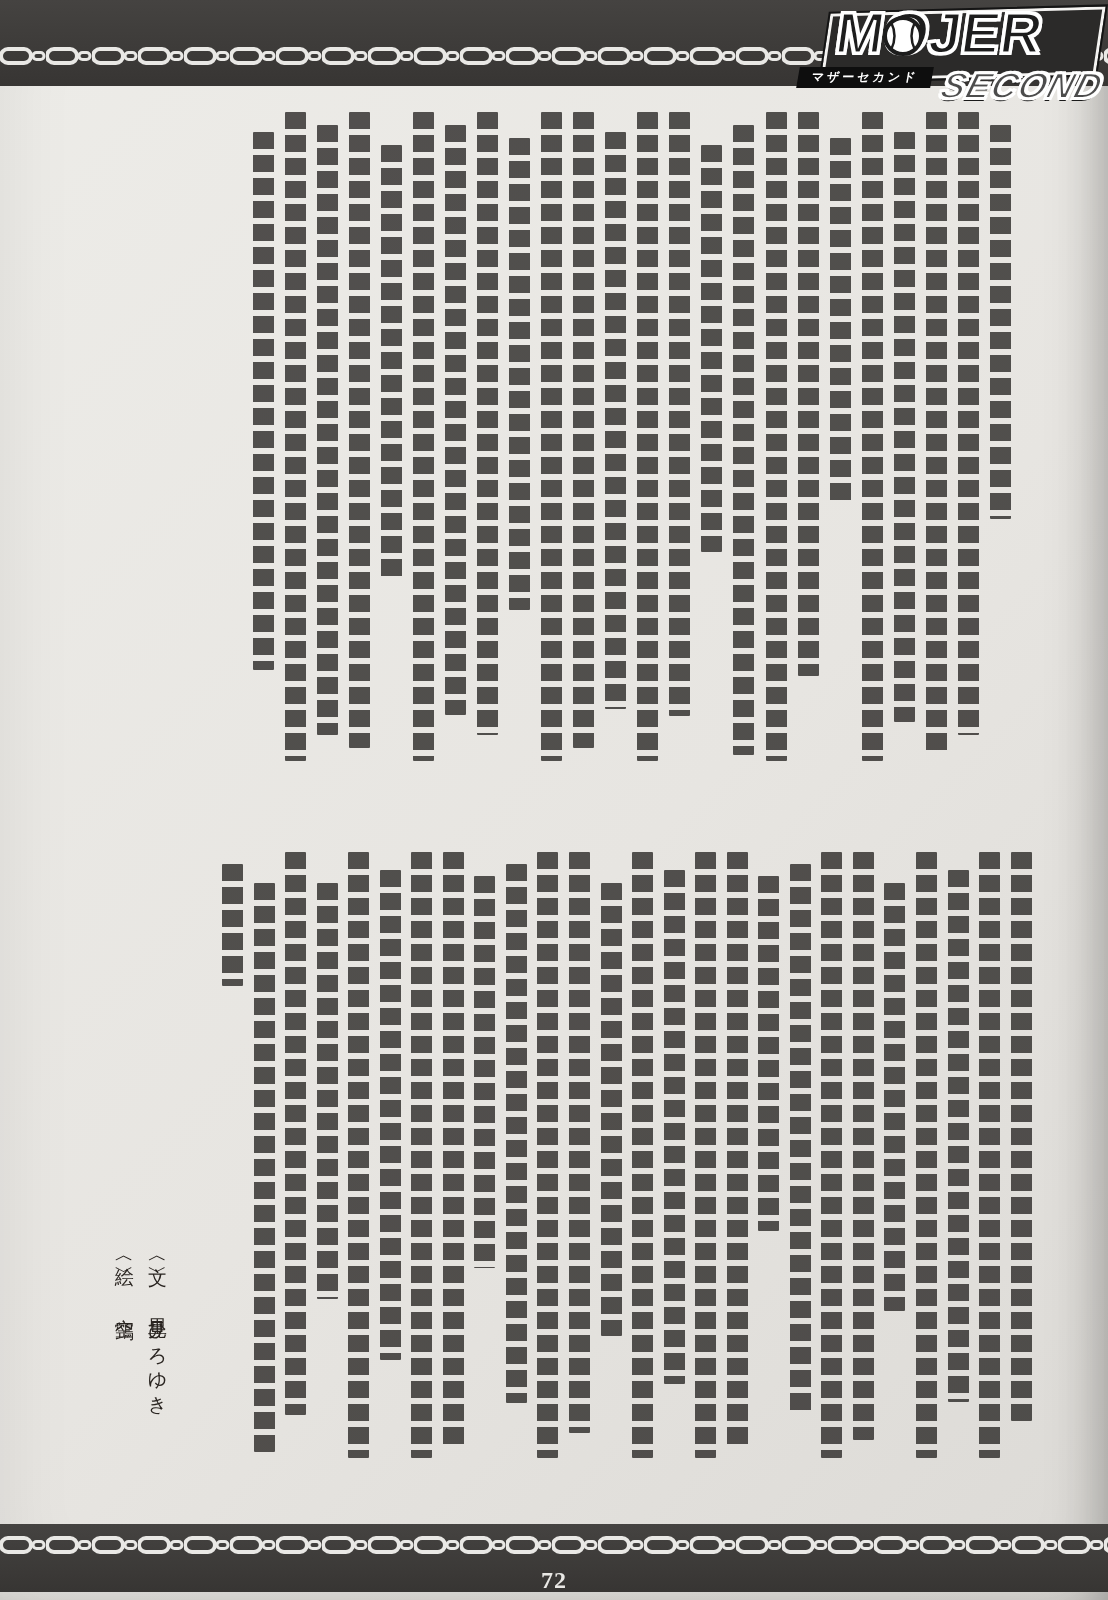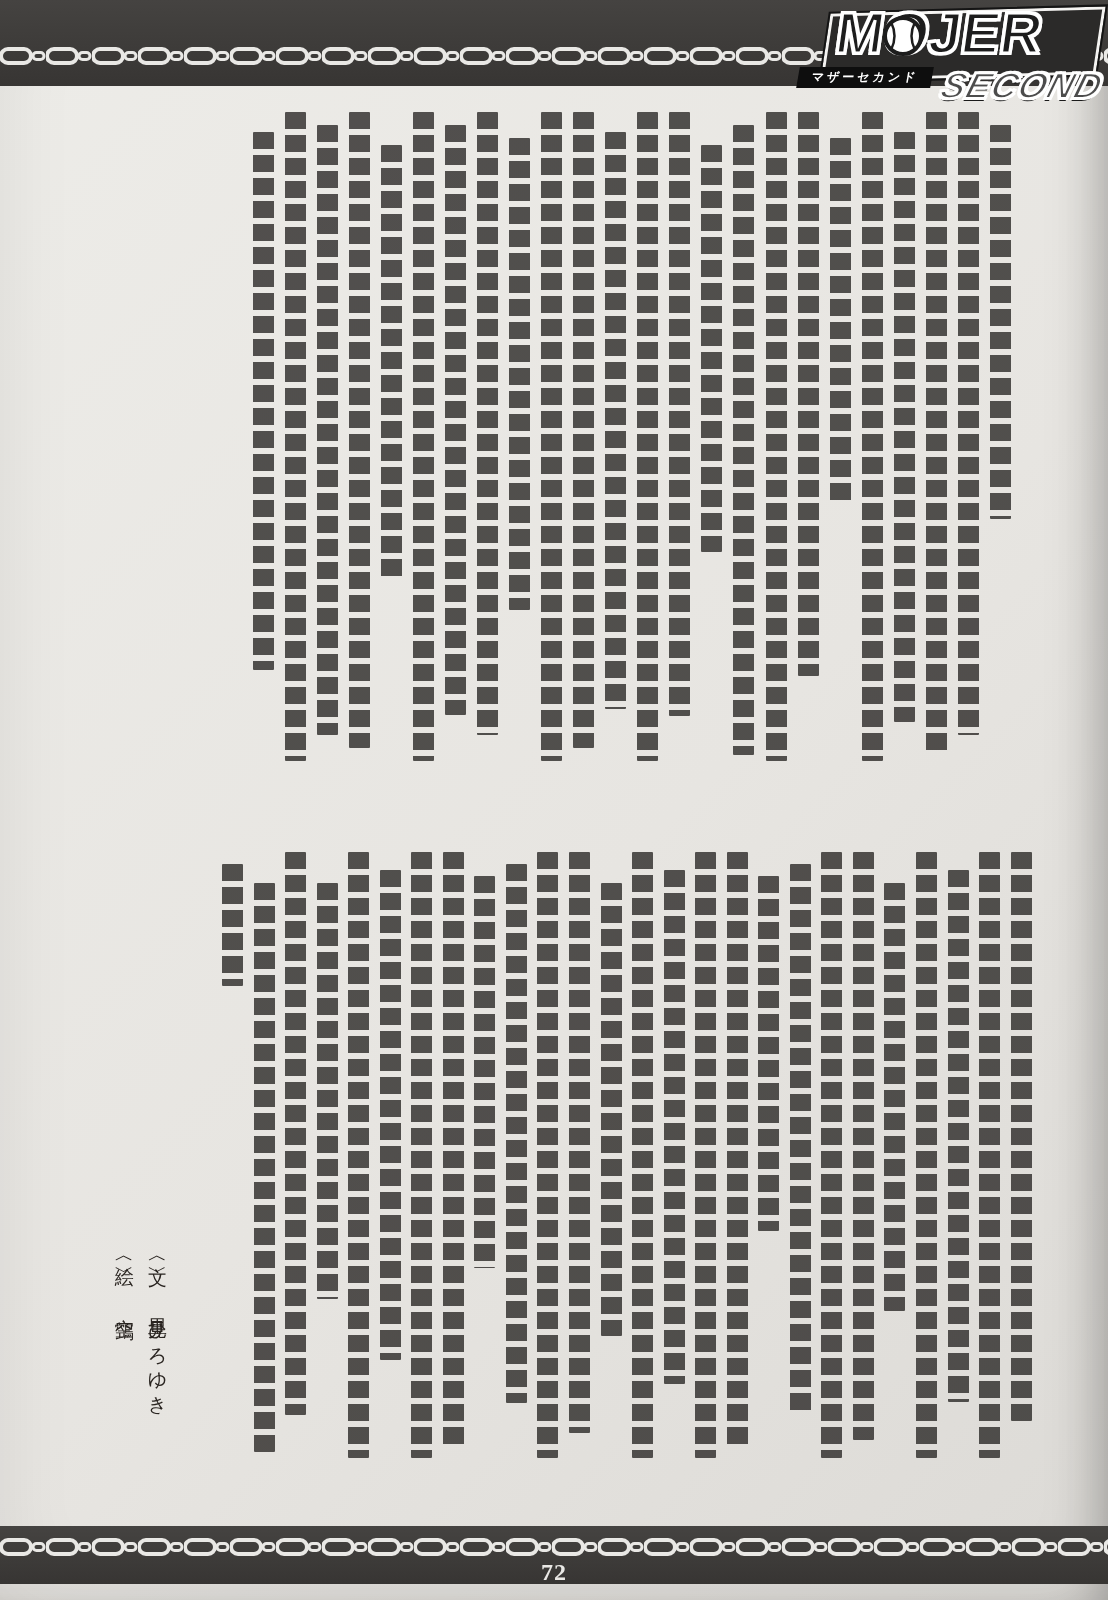--- a/index.html
+++ b/index.html
@@ -5,21 +5,21 @@
   html,body{margin:0;padding:0;background:#222;}
   .page{
     position:relative;width:1108px;height:1600px;overflow:hidden;
     background:linear-gradient(135deg,#edece8 0%,#e7e5e1 55%,#dcdad6 100%);
     font-family:"Liberation Serif","DejaVu Serif",serif;
     box-shadow:inset -28px 0 50px -24px rgba(0,0,0,.28), inset 0 0 80px rgba(0,0,0,.08);
   }
   
   .band{position:absolute;left:0;width:1108px;background:linear-gradient(#454341,#373533);}
   .band-top{top:0;height:86px;}
-  .band-bottom{bottom:16px;height:58px;}
+  .band-bottom{bottom:8px;height:68px;}
   .chain{position:absolute;left:0;width:1108px;height:24px;}
   .band-top .chain{top:44px;}
   .band-bottom .chain{top:9px;}
   .page-number{
     position:absolute;left:50%;transform:translateX(-50%);bottom:-2px;
     color:#e9e8e5;font-size:24px;font-weight:bold;letter-spacing:1px;
     font-family:"Liberation Serif",serif;
   }
   
   .logo{position:absolute;top:2px;right:6px;width:306px;height:104px;}

